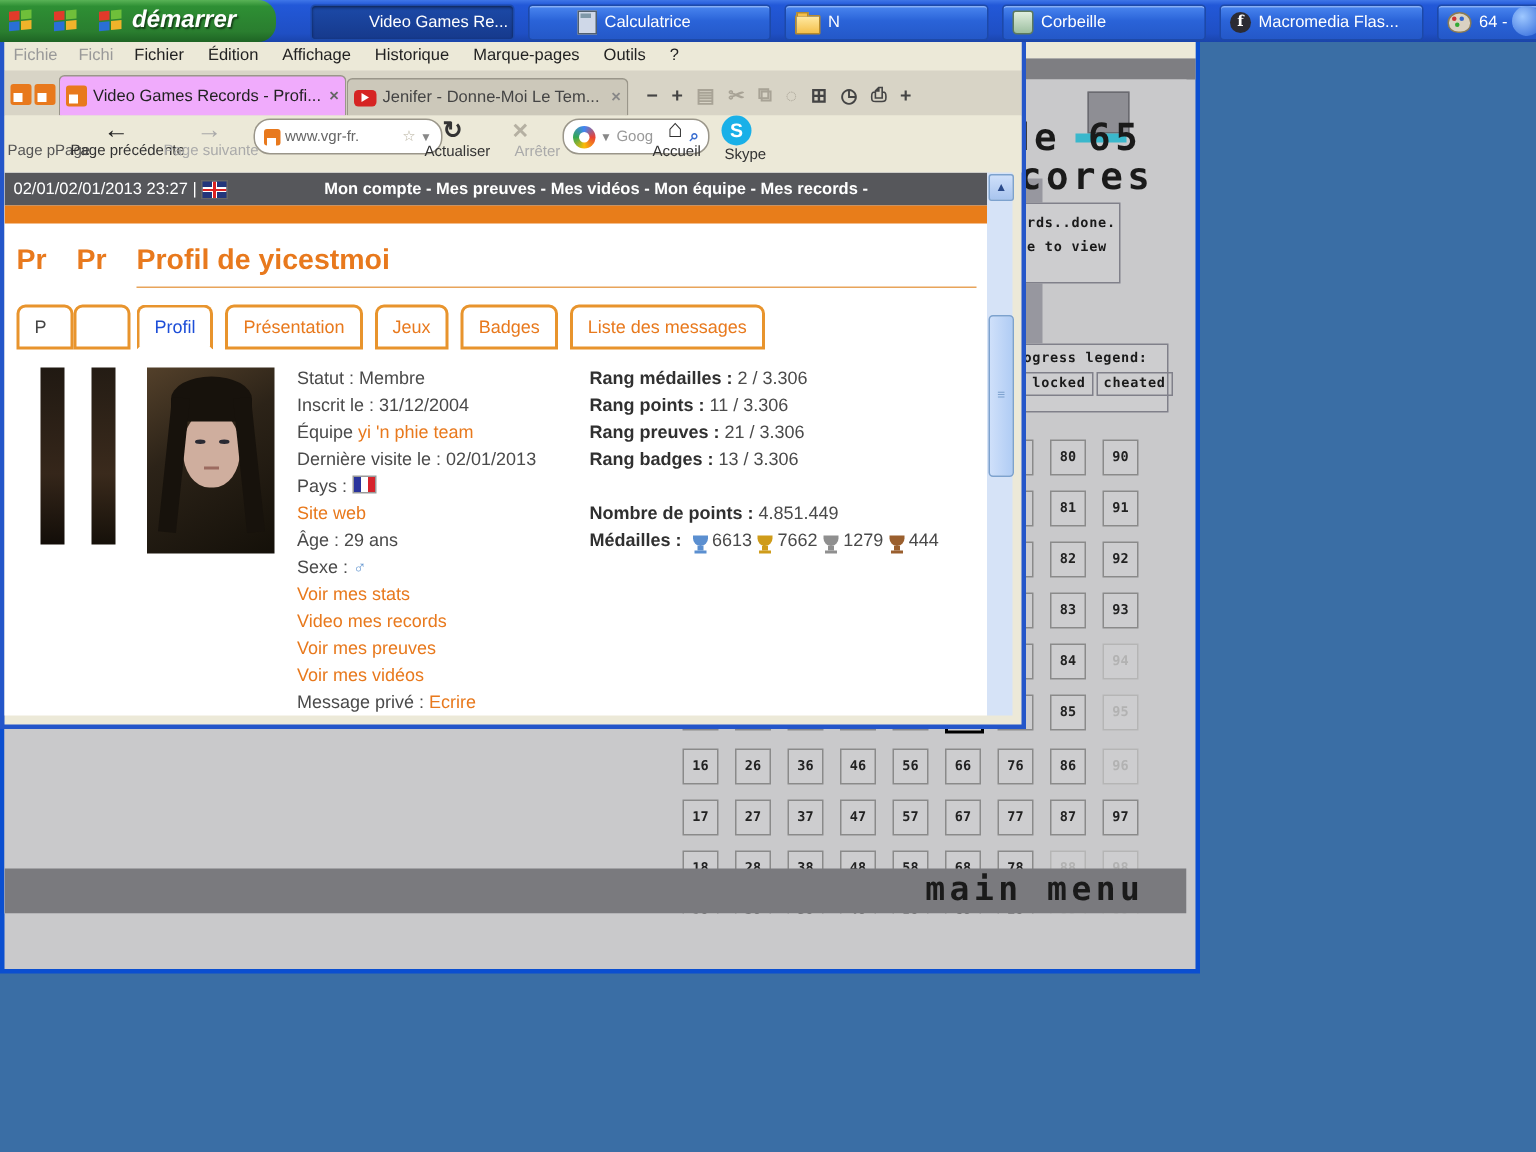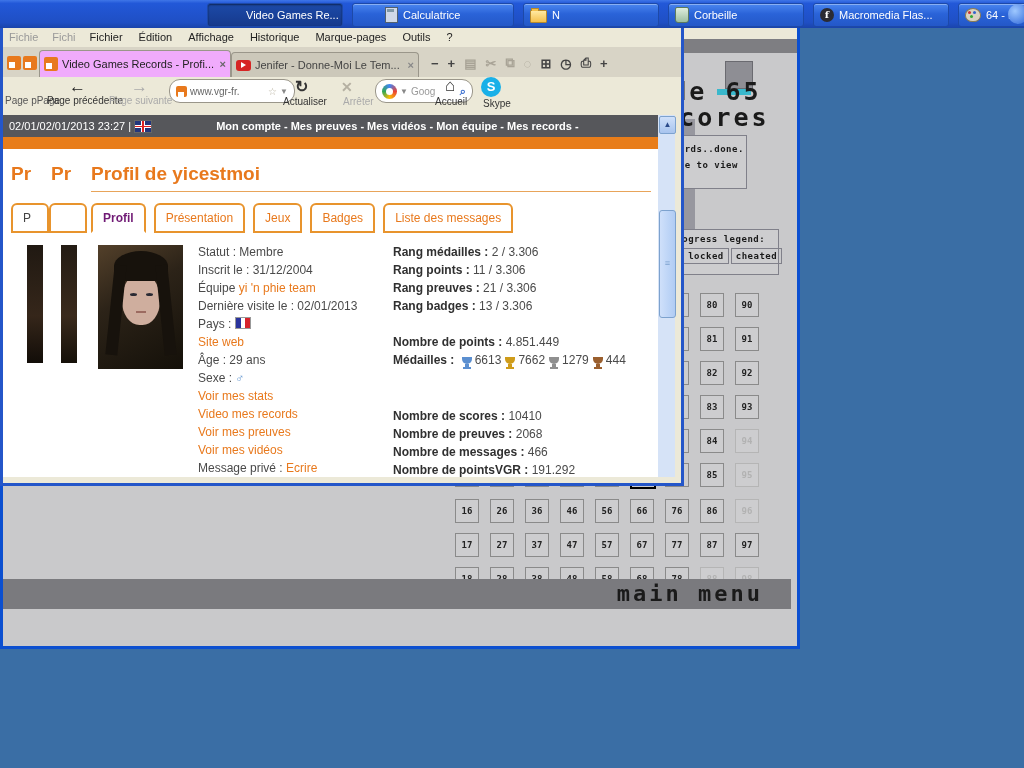--- a/index.html
+++ b/index.html
@@ -26,21 +26,21 @@
            font-family:"DejaVu Sans Mono",monospace;font-weight:bold;font-size:9px;
            display:flex;align-items:center;justify-content:center;color:#222;}
   .gridbtn.locked{color:#b2b2b2;border-color:#b5b5b5;}
   .gridbtn.selected{border:2px solid #000;}
   .vsbtn{border:1px solid #80808a;background:#cdcdcf;font-family:"DejaVu Sans Mono",monospace;
          font-weight:bold;font-size:9px;text-align:center;padding:4px 0;color:#1a1a1a;}
   
   .olink{color:#e8791d;}
   .ptab{border:2px solid #e8942d;border-bottom:2px solid #e8942d;border-radius:6px 6px 0 0;
         background:#fff;color:#e8791d;font-size:12px;padding:6px 10px;display:inline-block;margin-right:8px;}
-  .ptab.active{color:#701a75;border-bottom:2px solid #fff;font-weight:bold;}
+  .ptab.active{color:#1d4ed8;border-bottom:2px solid #fff;font-weight:normal;}
   .dline{font-size:12px;color:#4a4a4a;line-height:18px;}
   .sline{font-size:12px;color:#4a4a4a;line-height:18px;}
   .sline b{color:#303030;}
   .trophy{display:inline-block;width:10px;height:7px;border-radius:0 0 6px 6px;background:currentColor;
           position:relative;margin:0 3px 0 4px;vertical-align:baseline;}
   .trophy::before{content:"";position:absolute;left:3px;bottom:-3px;width:4px;height:3px;background:currentColor;}
   .trophy::after{content:"";position:absolute;left:1px;bottom:-5px;width:8px;height:2px;background:currentColor;}
   .flag-fr{display:inline-block;width:14px;height:10px;vertical-align:-1px;
            background:linear-gradient(90deg,#29339c 33%,#fff 33% 66%,#d6232c 66%);border:1px solid #999;}
   .flag-uk{display:inline-block;width:16px;height:11px;vertical-align:-2px;border:1px solid #666;
@@ -568,35 +568,50 @@
     <div class="abs" style="left:390px;top:128px;width:262px;">
         <div class="sline"><b>Rang médailles : </b><span>2 / 3.306</span></div>
         <div class="sline"><b>Rang points : </b><span>11 / 3.306</span></div>
         <div class="sline"><b>Rang preuves : </b><span>21 / 3.306</span></div>
         <div class="sline"><b>Rang badges : </b><span>13 / 3.306</span></div>
       </div>
     <div class="abs" style="left:390px;top:218px;width:262px;">
         <div class="sline"><b>Nombre de points : </b><span>4.851.449</span></div>
         <div class="sline"><b>Médailles : </b><span class="trophy" style="color: rgb(91, 143, 208);"></span><span>6613</span><span class="trophy" style="color: rgb(207, 156, 26);"></span><span>7662</span><span class="trophy" style="color: rgb(143, 143, 143);"></span><span>1279</span><span class="trophy" style="color: rgb(154, 95, 46);"></span><span>444</span></div>
       </div>
-    <div class="abs" style="left:390px;top:292px;width:262px;">
-        <div class="sline"><b>Nombre de scores : </b><span>10410</span></div>
-        <div class="sline"><b>Nombre de preuves : </b><span>2068</span></div>
-        <div class="sline"><b>Nombre de messages : </b><span>466</span></div>
-        <div class="sline"><b>Nombre de pointsVGR : </b><span>191.292</span></div>
-      </div>
   </div>
 
   <div class="abs" style="left:655px;top:112px;width:17px;height:362px;background:#d6e3f7;">
     <div style="width:15px;height:16px;margin:1px;background:linear-gradient(180deg,#cfe0fa,#a8c4ee);border:1px solid #7da2ce;border-radius:2px;text-align:center;font-size:8px;color:#2a4a8a;line-height:15px;">▲</div>
     <div style="width:15px;height:106px;margin:76px 1px 0 1px;background:linear-gradient(90deg,#cfe0fa,#b0ccf4);border:1px solid #7da2ce;border-radius:3px;text-align:center;color:#7da2ce;font-size:9px;line-height:104px;">≡</div>
   </div>
 </div>
 
 <div class="abs" style="left:0;top:740;width:1024px;height:28px;background:linear-gradient(180deg,#3f76e8 0%,#2258d8 12%,#1f4fc4 80%,#1a44ab 100%);">
+  <div class="abs" style="left:0;top:0;width:184px;height:28px;background:linear-gradient(180deg,#59b356 0%,#2e8f34 15%,#2a7e2f 75%,#1e6424 100%);border-radius:0 12px 12px 0;display:flex;align-items:center;">
+    <span class="ico ico-winlogo" style="margin-left:6px;">
+      <i style="background:#e23a2a;"></i>
+        <i style="background:#6fbf3a;"></i>
+        <i style="background:#2a6fd6;"></i>
+        <i style="background:#f0b32a;"></i>
+    </span>
+    <span class="ico ico-winlogo" style="margin-left:14px;">
+      <i style="background:#e23a2a;"></i>
+        <i style="background:#6fbf3a;"></i>
+        <i style="background:#2a6fd6;"></i>
+        <i style="background:#f0b32a;"></i>
+    </span>
+    <span class="ico ico-winlogo" style="margin-left:14px;">
+      <i style="background:#e23a2a;"></i>
+        <i style="background:#6fbf3a;"></i>
+        <i style="background:#2a6fd6;"></i>
+        <i style="background:#f0b32a;"></i>
+    </span>
+    <span style="color:#fff;font-weight:bold;font-style:italic;font-size:16px;margin-left:6px;text-shadow:1px 1px 1px rgba(0,0,0,.5);">démarrer</span>
+  </div>
   <div style="position:absolute;left:207px;top:0;display:flex;gap:9px;">
       <div class="taskbtn active" style="width: 122px; gap: 32px;">
         <span class="ico ico-ff"></span>
         <span>Video Games Re...</span>
       </div>
       <div class="taskbtn" style="width: 122px; padding-left: 32px;">
         <span class="ico ico-calc"></span>
         <span>Calculatrice</span>
       </div>
       <div class="taskbtn" style="width: 122px;">

